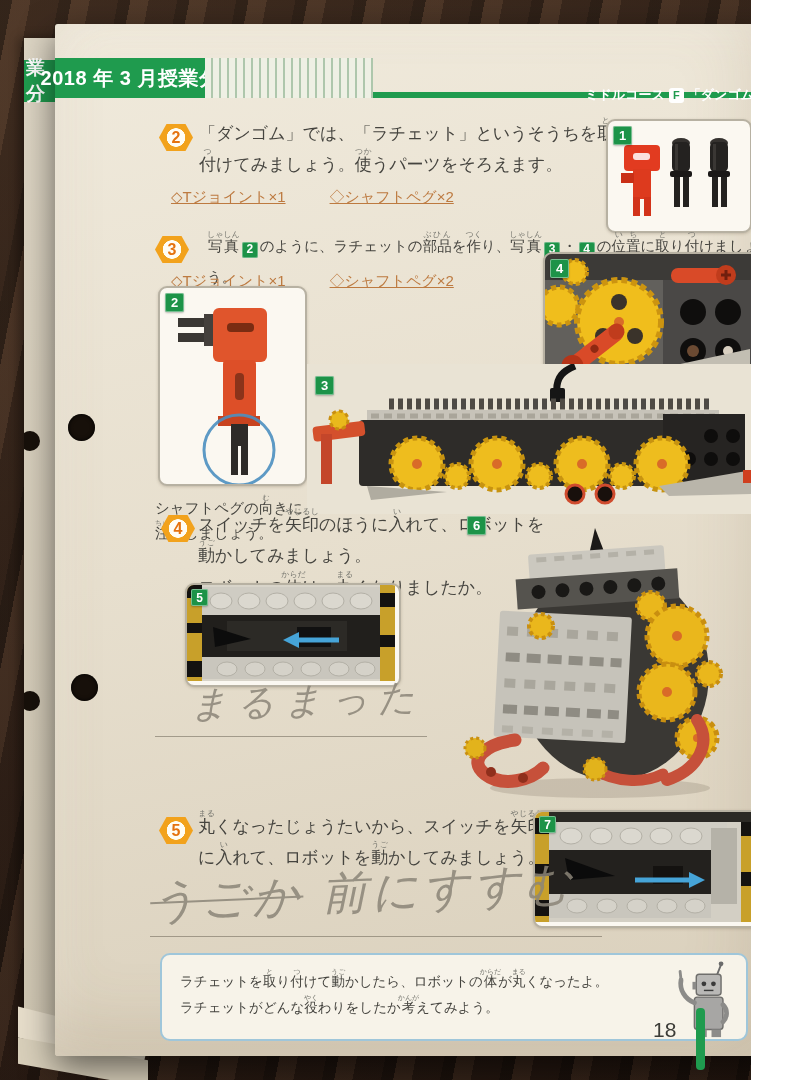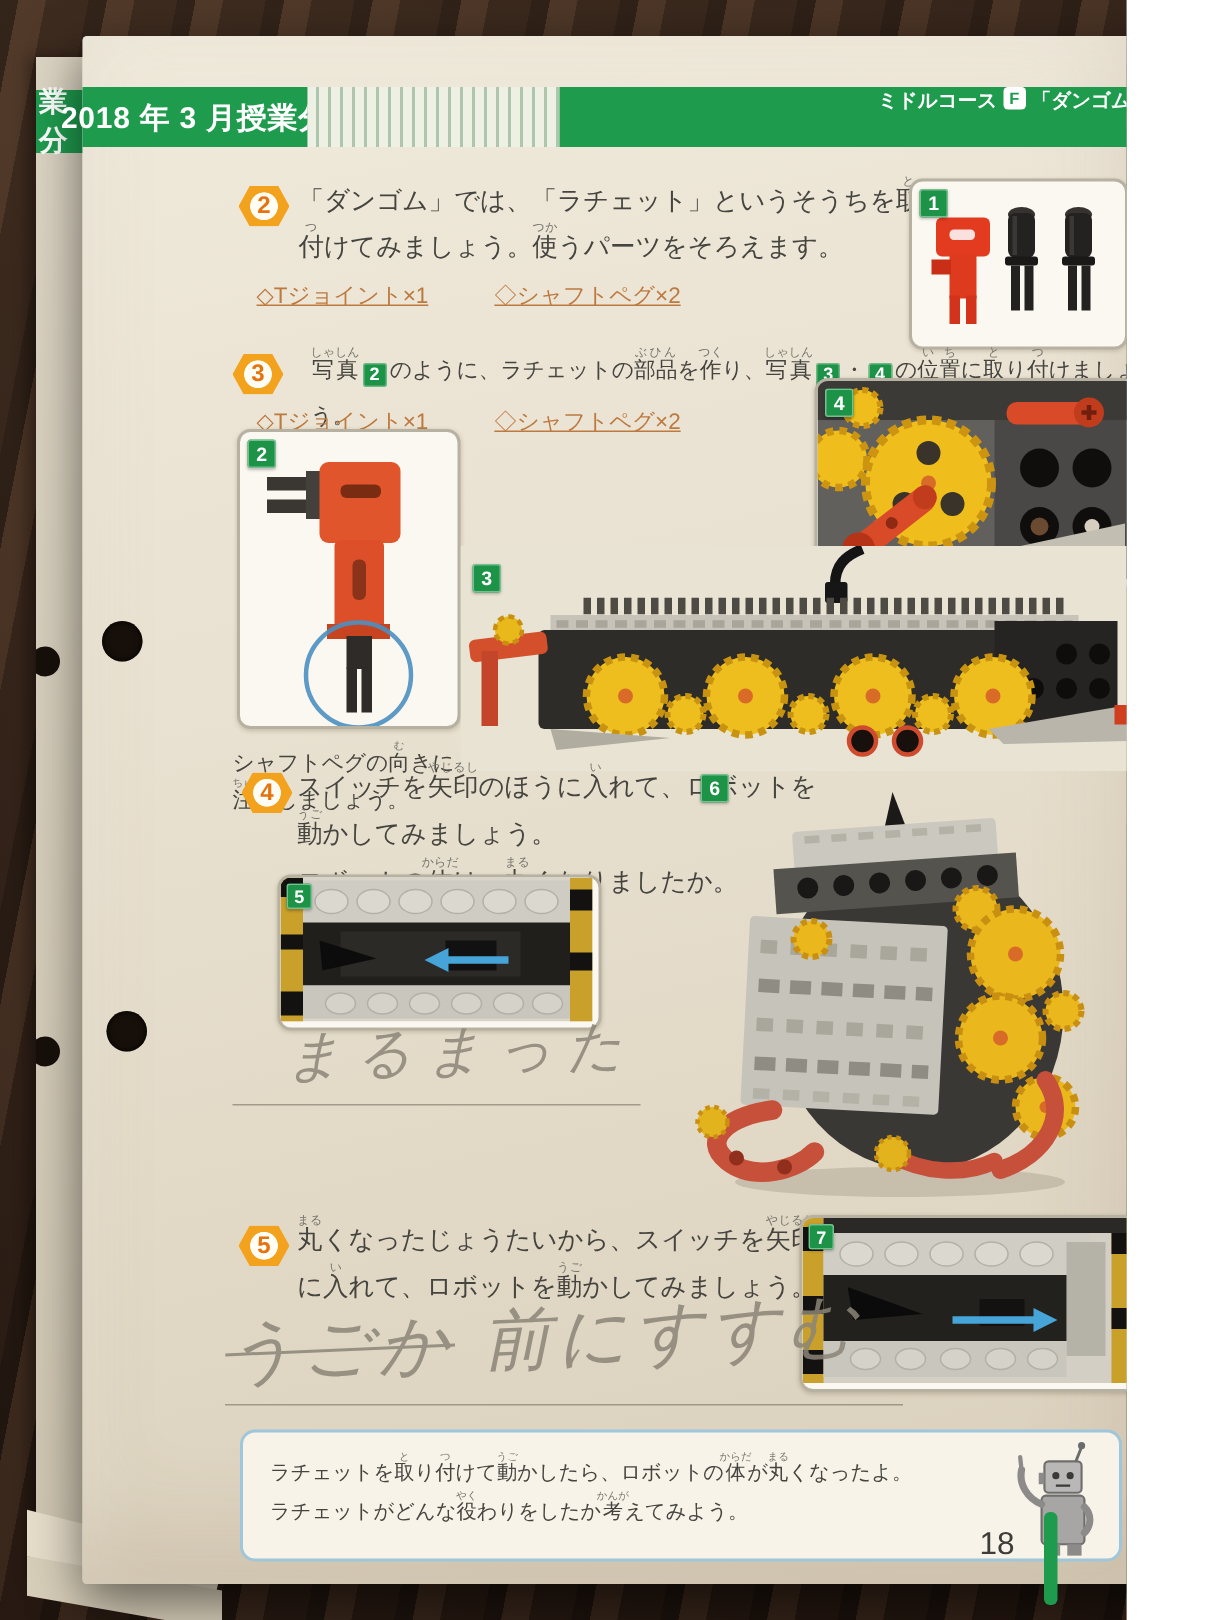--- a/index.html
+++ b/index.html
@@ -14,21 +14,21 @@
   .back-hole{position:absolute;left:-4px;width:20px;height:20px;border-radius:50%;background:#17100a;}
   
   .page{position:absolute;left:55px;top:24px;width:716px;height:1032px;border-radius:3px;
     background:linear-gradient(168deg,#f0eadc 0%,#e7dfce 48%,#d9cfbb 100%);
     box-shadow:0 12px 34px rgba(0,0,0,.55), inset -18px -26px 70px rgba(120,95,60,.16), inset 8px 10px 40px rgba(255,252,240,.28);}
   .hole{position:absolute;width:27px;height:27px;border-radius:50%;background:#17100a;box-shadow:inset 0 0 4px #000;}
   
   .band{position:absolute;left:0;top:34px;width:100%;height:40px;display:flex;}
   .band-left{width:150px;background:#1f9b4e;color:#fff;font-weight:bold;font-size:20px;display:flex;align-items:center;justify-content:center;letter-spacing:.5px;white-space:nowrap;}
   .band-stripes{width:168px;background:repeating-linear-gradient(90deg,#eef0e4 0 6px,#aec7ac 6px 8px);}
-  .band-right{flex:1;background:#1f9b4e;color:#fff;font-weight:bold;font-size:13px;display:flex;justify-content:flex-end;padding-right:4px;gap:4px;white-space:nowrap;}
+  .band-right{flex:1;background:#1f9b4e;color:#fff;font-weight:bold;font-size:13px;display:flex;align-items:center;justify-content:flex-end;padding-right:4px;gap:4px;white-space:nowrap;margin-top:34px;}
   .f-chip{display:inline-flex;align-items:center;justify-content:center;background:#fff;color:#1f9b4e;font-size:11px;font-weight:bold;width:15px;height:15px;border-radius:3px;}
   
   .step-badge{position:absolute;width:34px;height:27px;clip-path:polygon(22% 0,78% 0,100% 50%,78% 100%,22% 100%,0 50%);
     background:radial-gradient(circle at 50% 50%, #fffdf4 0 9px, #f2a21c 9.5px);
     color:#e5730f;font-weight:bold;font-size:16px;display:flex;align-items:center;justify-content:center;}
   
   .jtext{position:absolute;color:#45443f;font-size:17px;line-height:31px;}
   .jtext rt{font-size:8px;color:#75756e;}
   .parts{position:absolute;color:#bd7a40;font-size:15px;white-space:nowrap;}
   .parts span{margin-right:44px;text-decoration:underline;}

